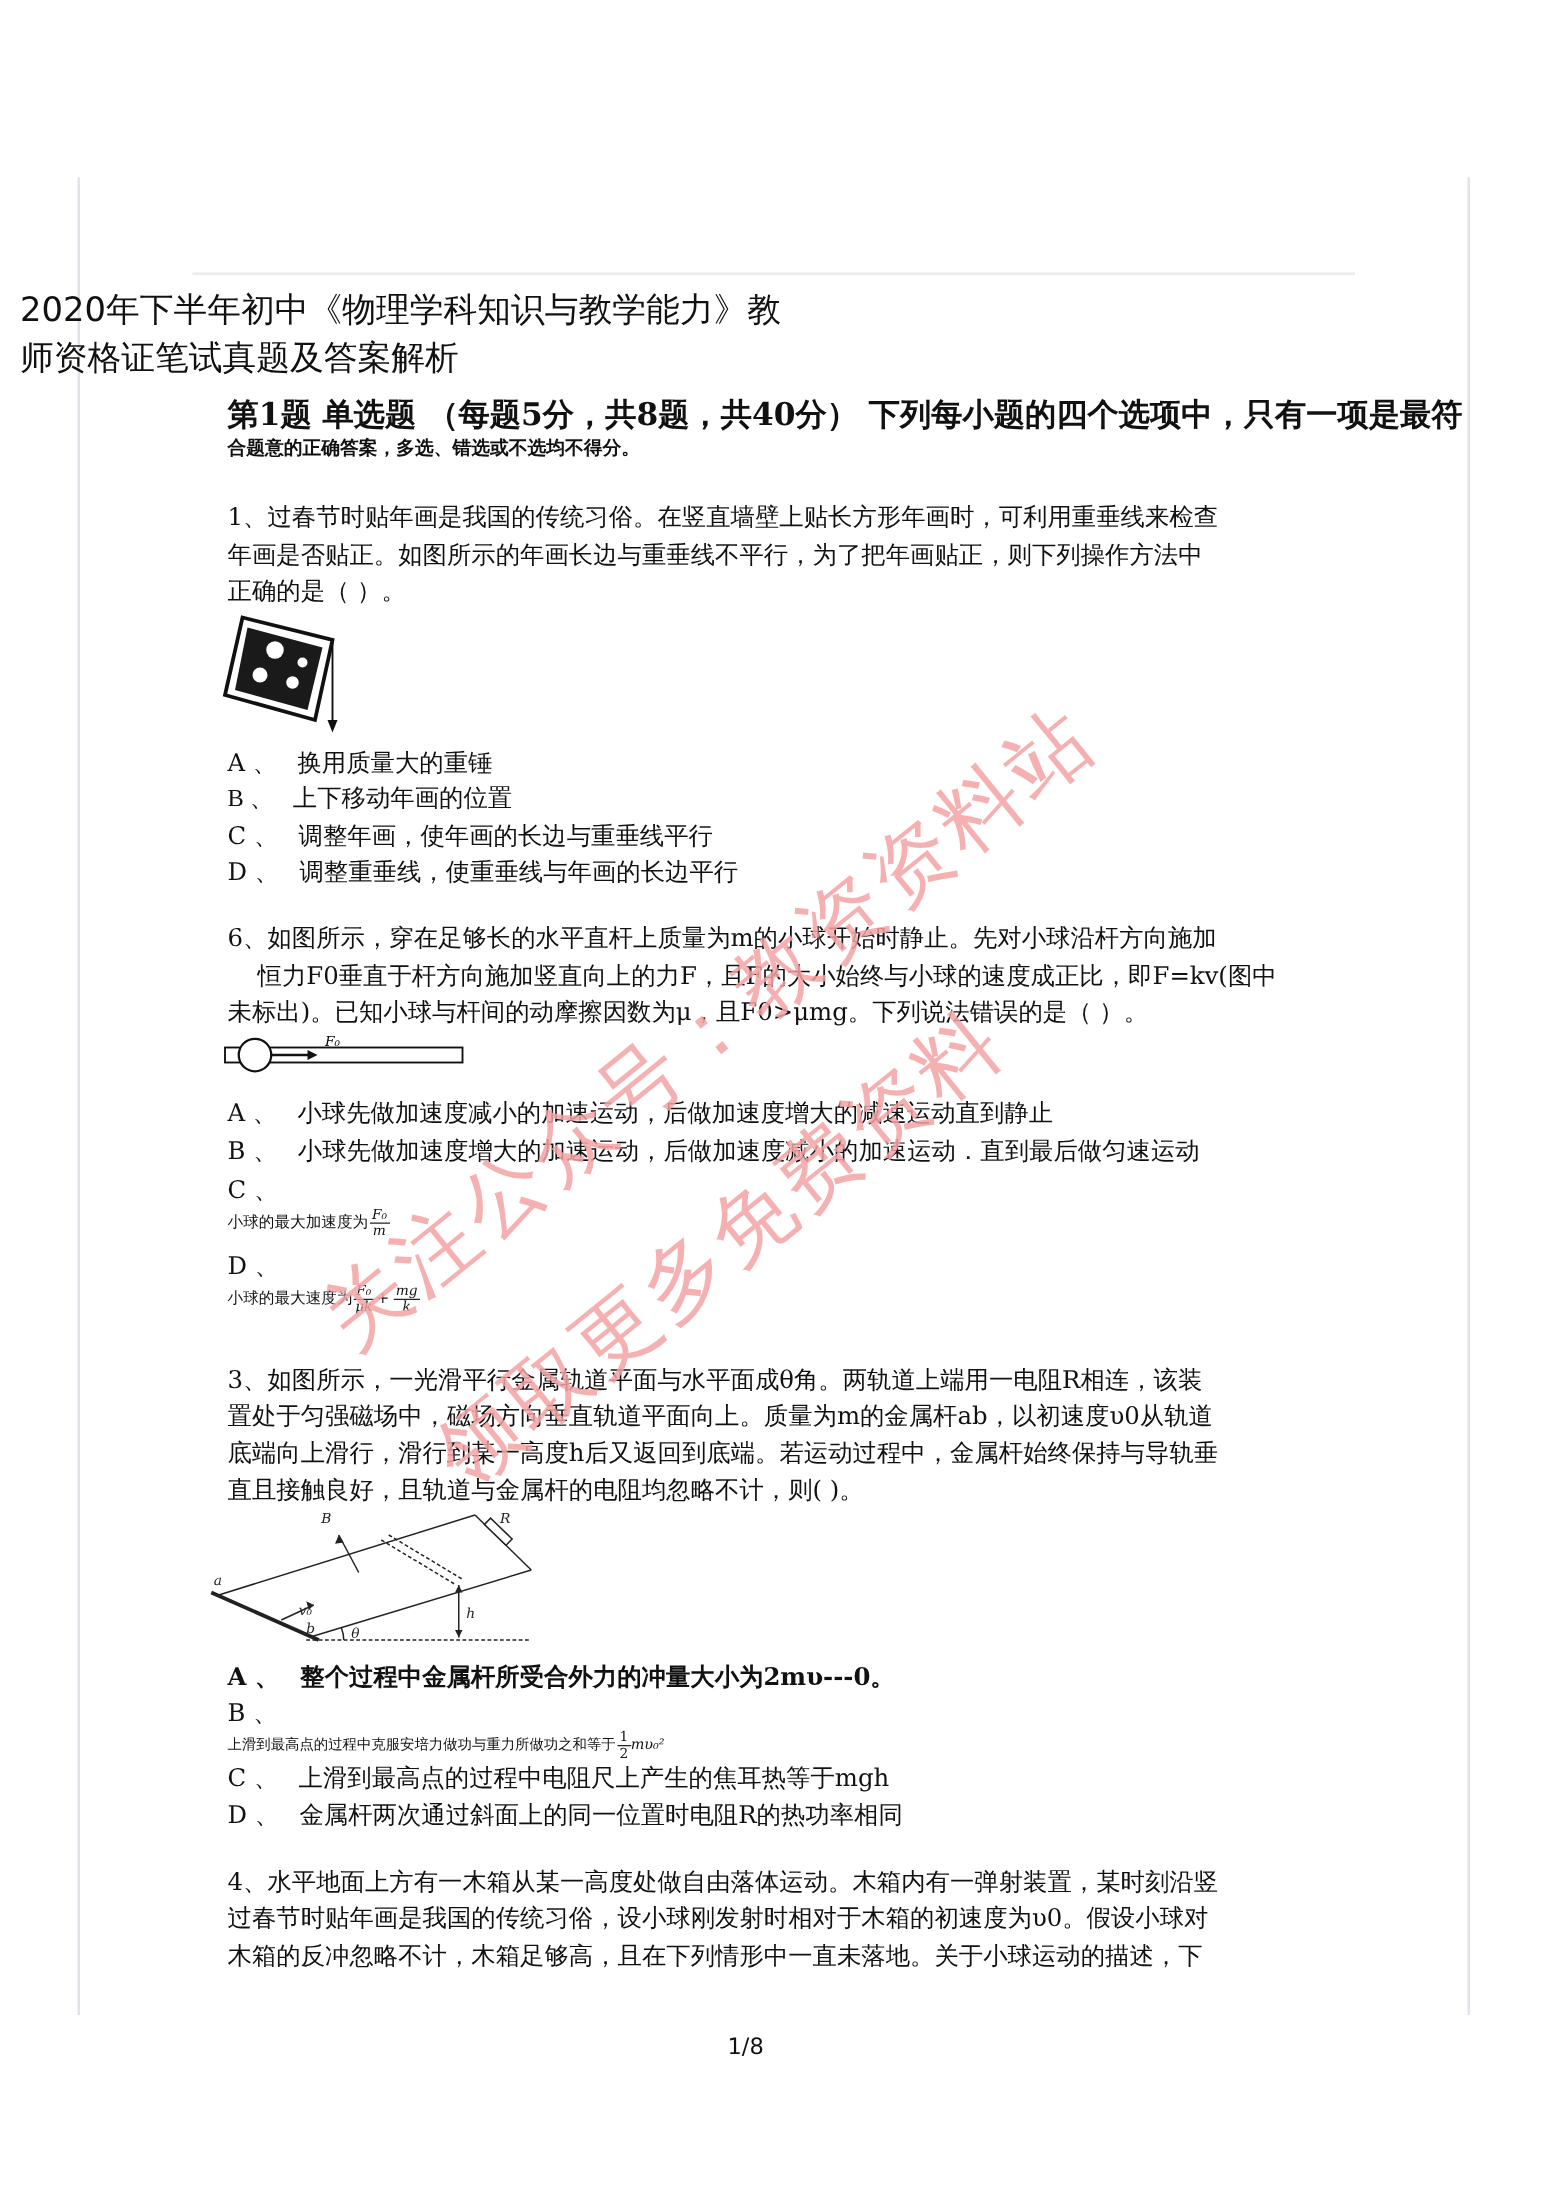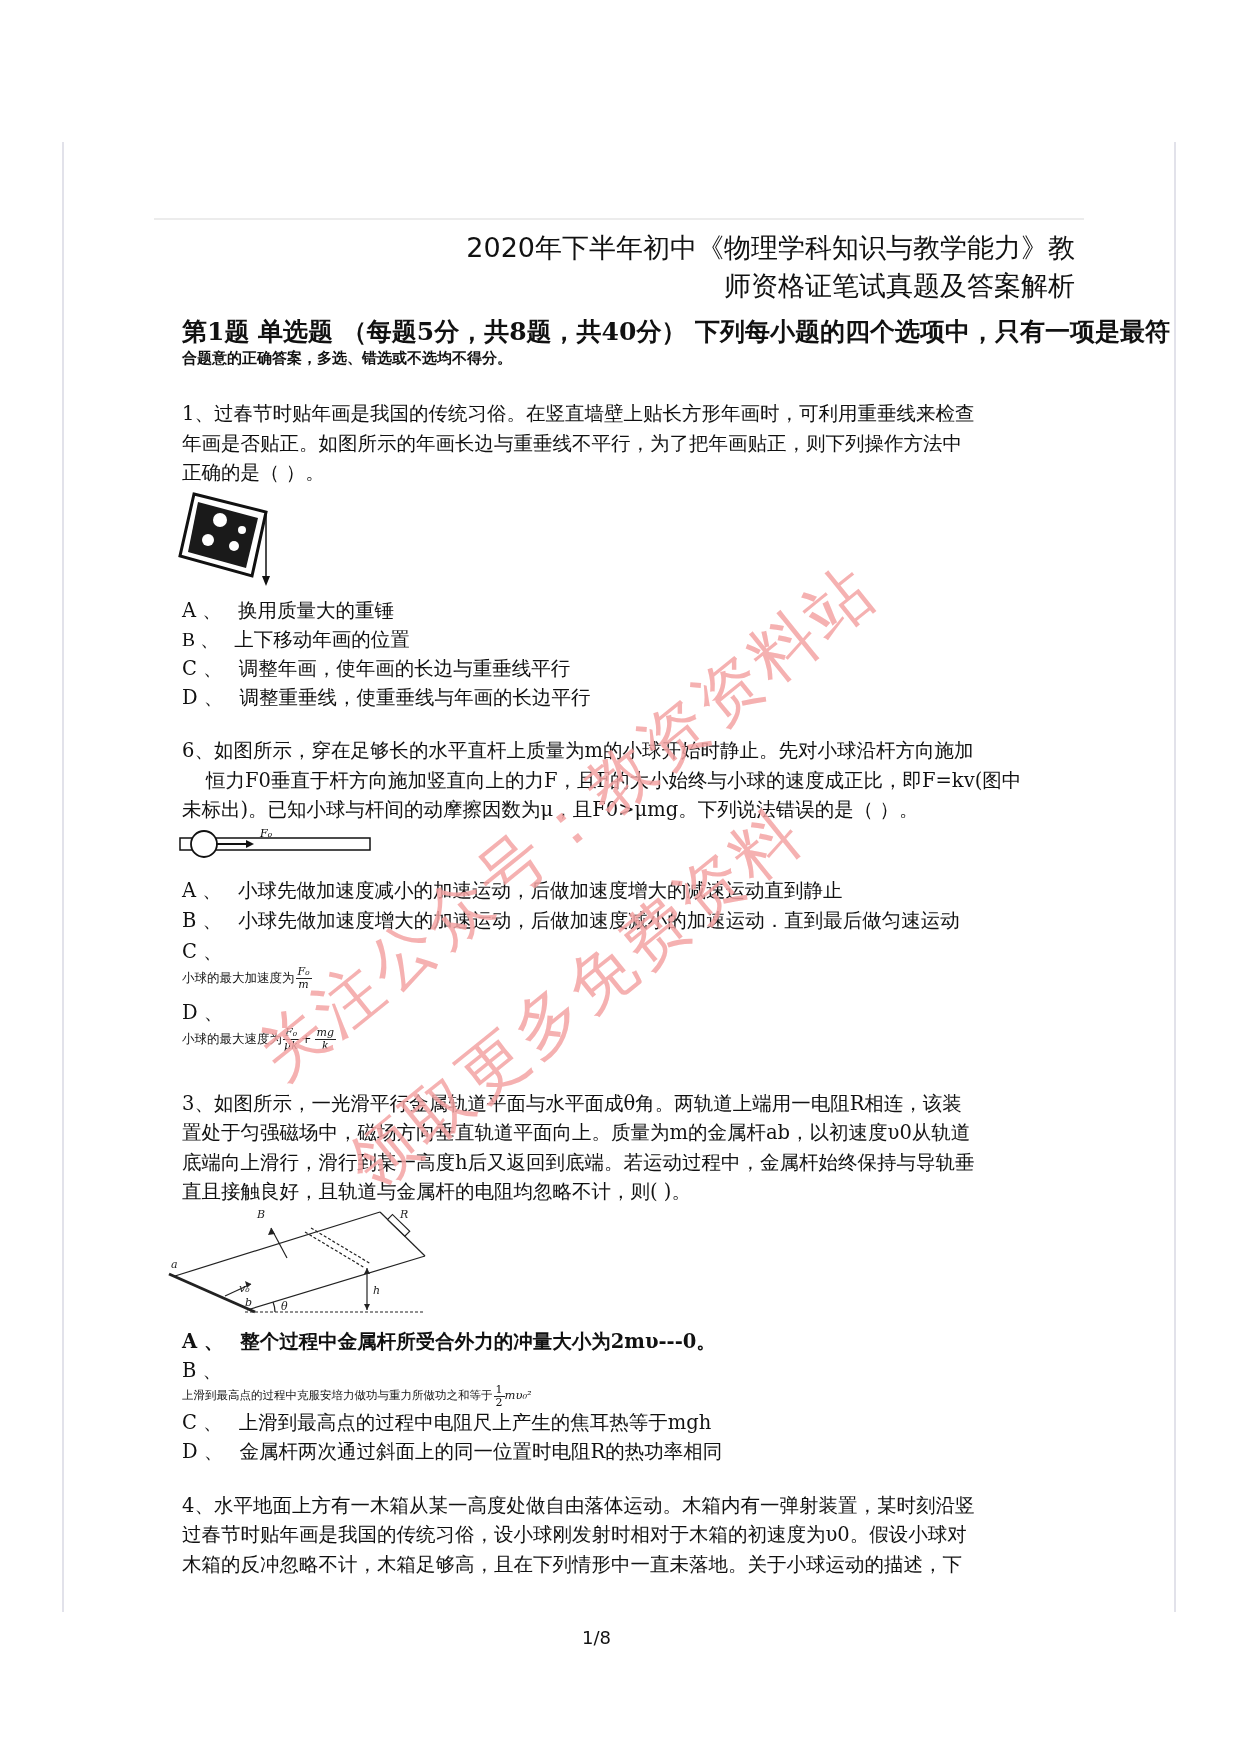--- a/index.html
+++ b/index.html
@@ -1,21 +1,21 @@
 <!DOCTYPE html>
 <html><head>
   <meta charset="utf-8">
   <style>
     html, body { margin: 0; padding: 0; background: #ffffff; }
     body { width: 1240px; height: 1754px; position: relative; overflow: hidden;
            font-family: "DejaVu Serif", "Liberation Serif", serif; color: #111; }
     .page-frame { position: absolute; left: 62px; top: 142px; width: 1114px; height: 1470px;
                   border-left: 2px solid #e2e2ea; border-right: 2px solid #e2e2ea; box-sizing: border-box; }
     .header-rule { position: absolute; left: 154px; top: 218px; width: 930px; height: 2px; background: #ececec; }
-    .title { position: absolute; left: 5px; width: 1070px; text-align: right;
+    .title { position: absolute; left: 16px; width: 1070px; text-align: left;
              font-family: "DejaVu Sans", "Liberation Sans", sans-serif; font-size: 27px; letter-spacing: 0px; color: #111; }
     .t1 { top: 230px; }
     .t2 { top: 268px; }
     .line { position: absolute; left: 182px; font-size: 19.5px; white-space: nowrap; line-height: 1; }
     .bold { font-weight: bold; }
     .small { font-size: 12.5px; }
     .frac { display: inline-flex; flex-direction: column; align-items: center; vertical-align: middle;
             font-style: italic; font-size: 11px; line-height: 1.05; margin-left: 1px; }
     .frac .num { border-bottom: 1px solid #222; padding: 0 2px; }
     .page-num { position: absolute; left: 0; width: 1193px; top: 1627px; text-align: center;

